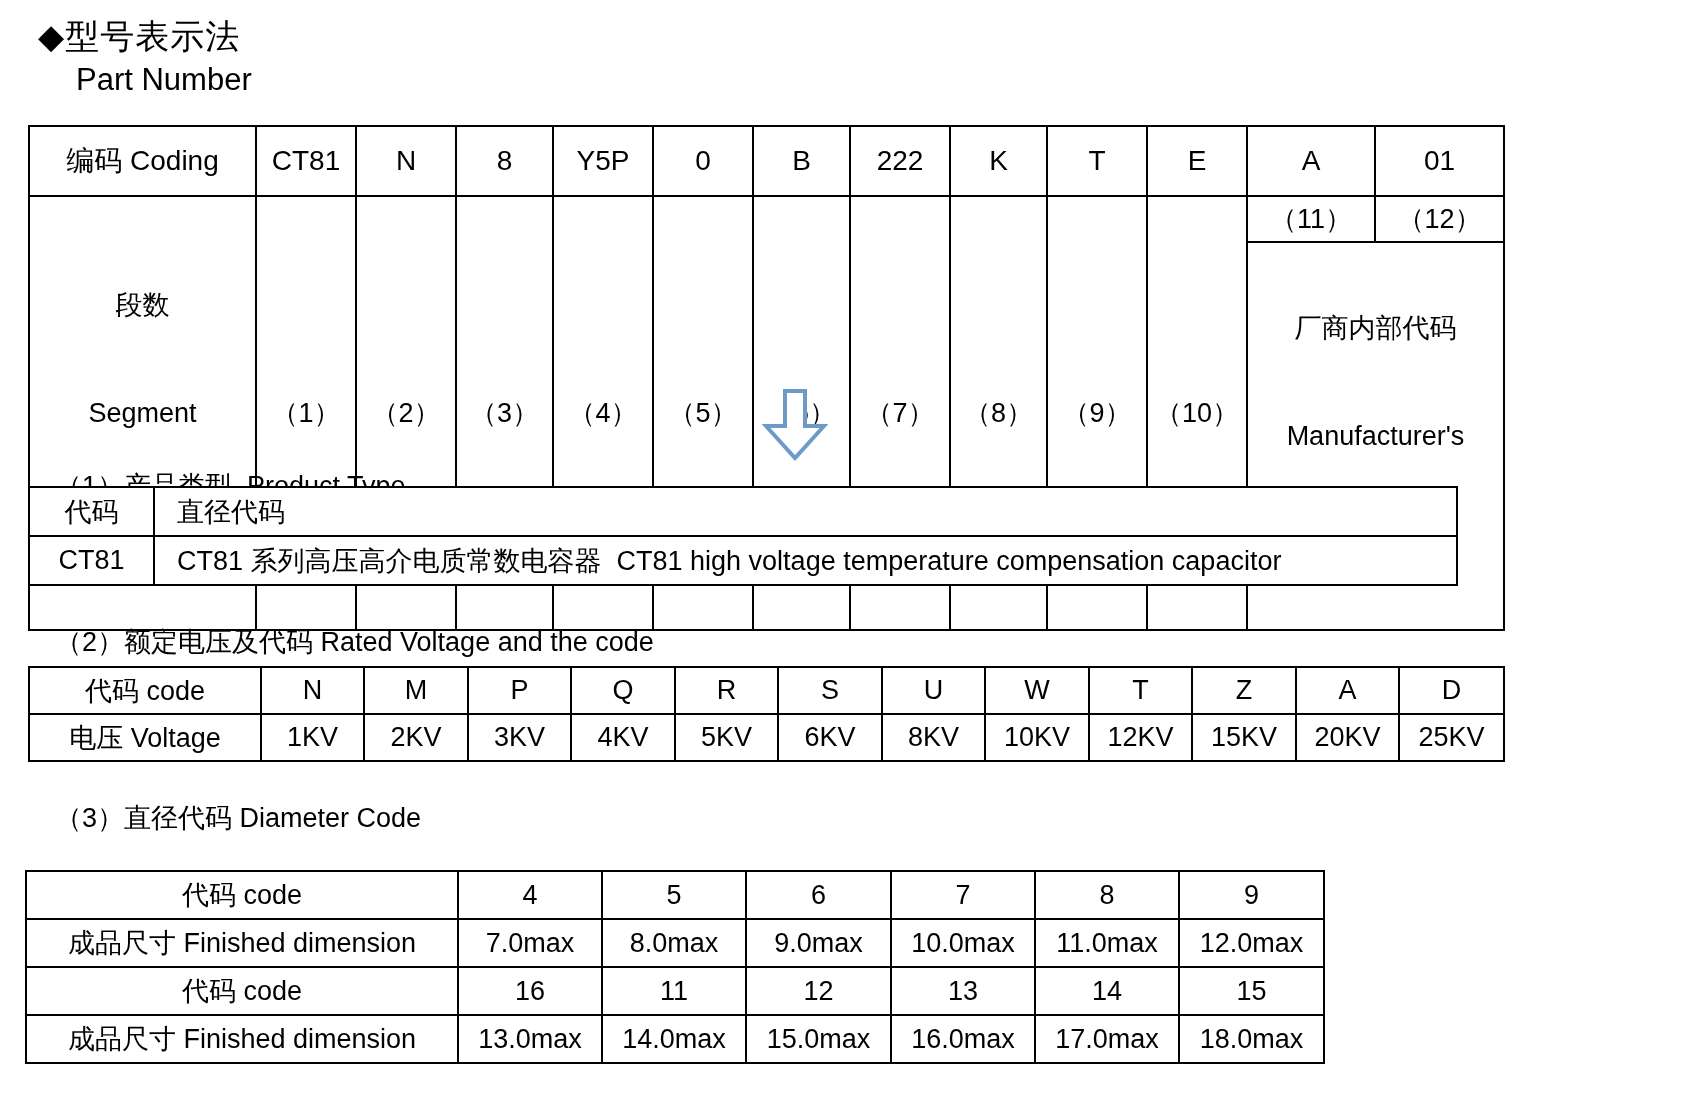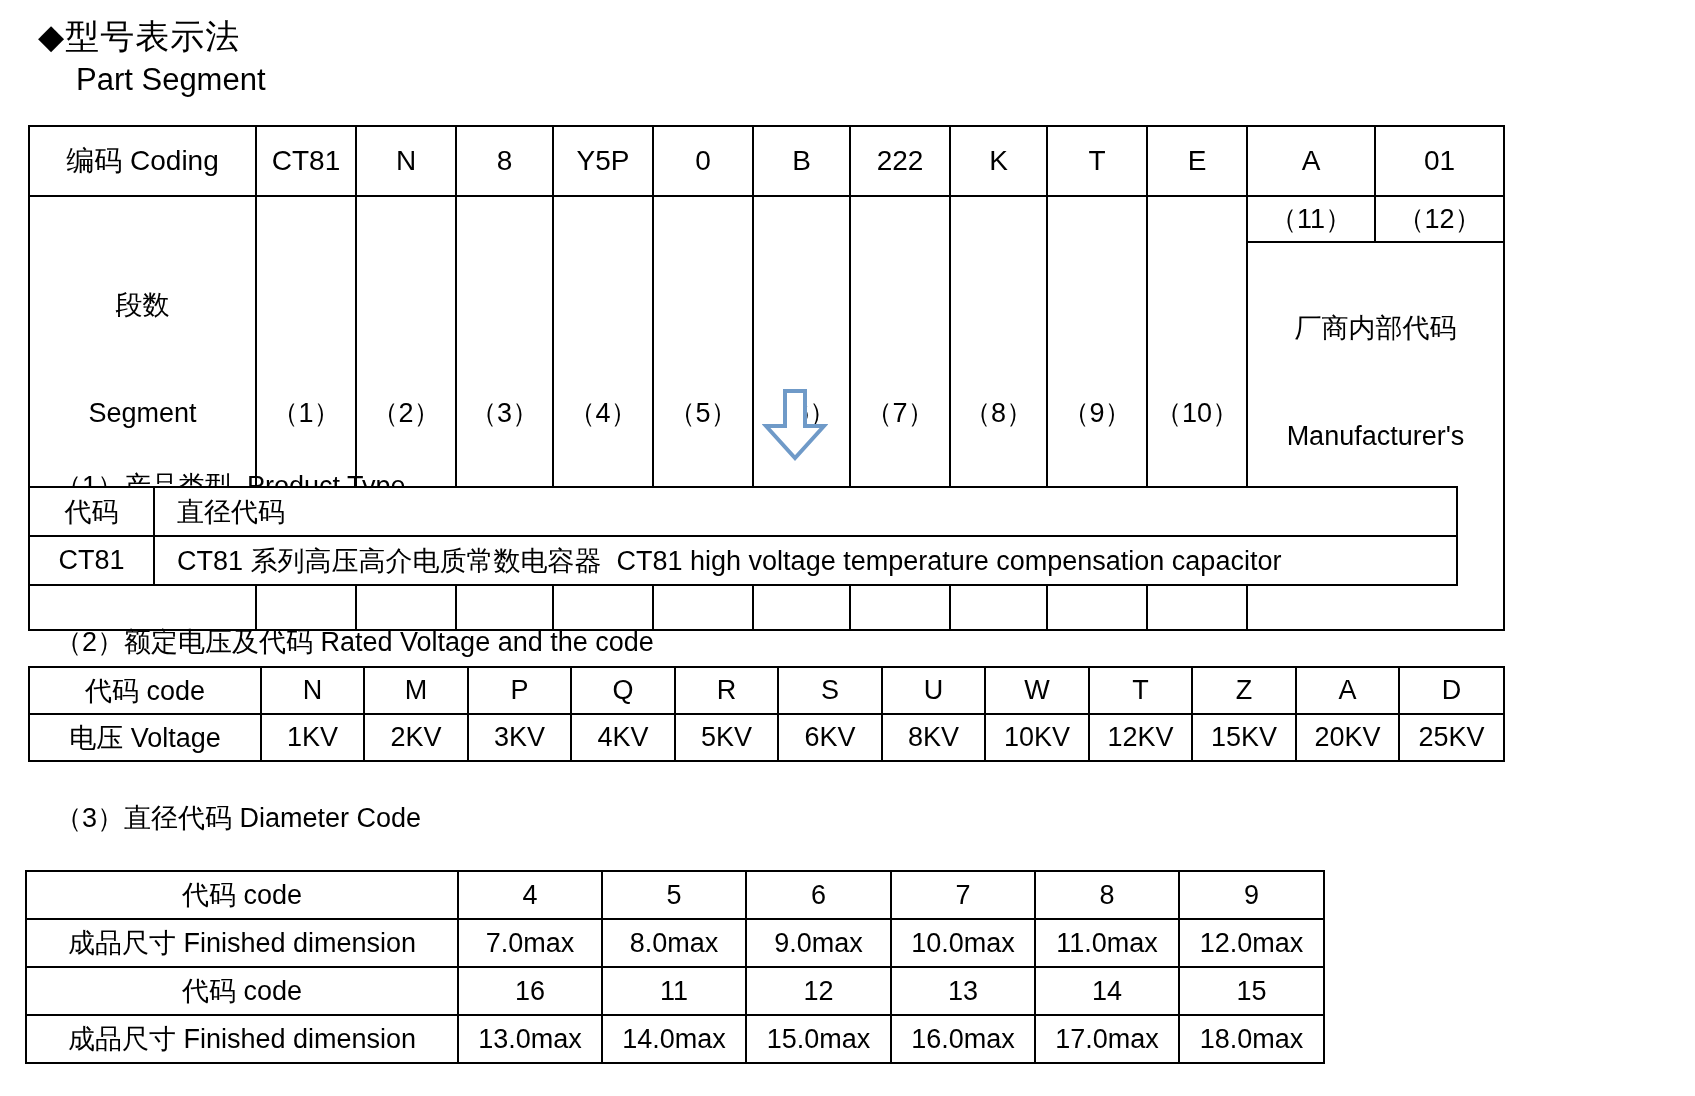--- a/index.html
+++ b/index.html
@@ -71,21 +71,21 @@
   .t4 td { height: 46px; }
 
   .arrow-wrap { left: 762px; top: 388px; width: 66px; height: 74px; }
 </style>
 </head>
 <body>
 
 <div>
 
   <div class="abs title-cn">◆型号表示法</div>
-  <div class="abs title-en">Part Segment</div>
+  <div class="abs title-en">Part Number</div>
 
   <table class="abs t t1">
     <colgroup>
       <col style="width:227px">
         <col style="width:100px">
         <col style="width:100px">
         <col style="width:97px">
       <col style="width:100px">
         <col style="width:100px">
         <col style="width:97px">

